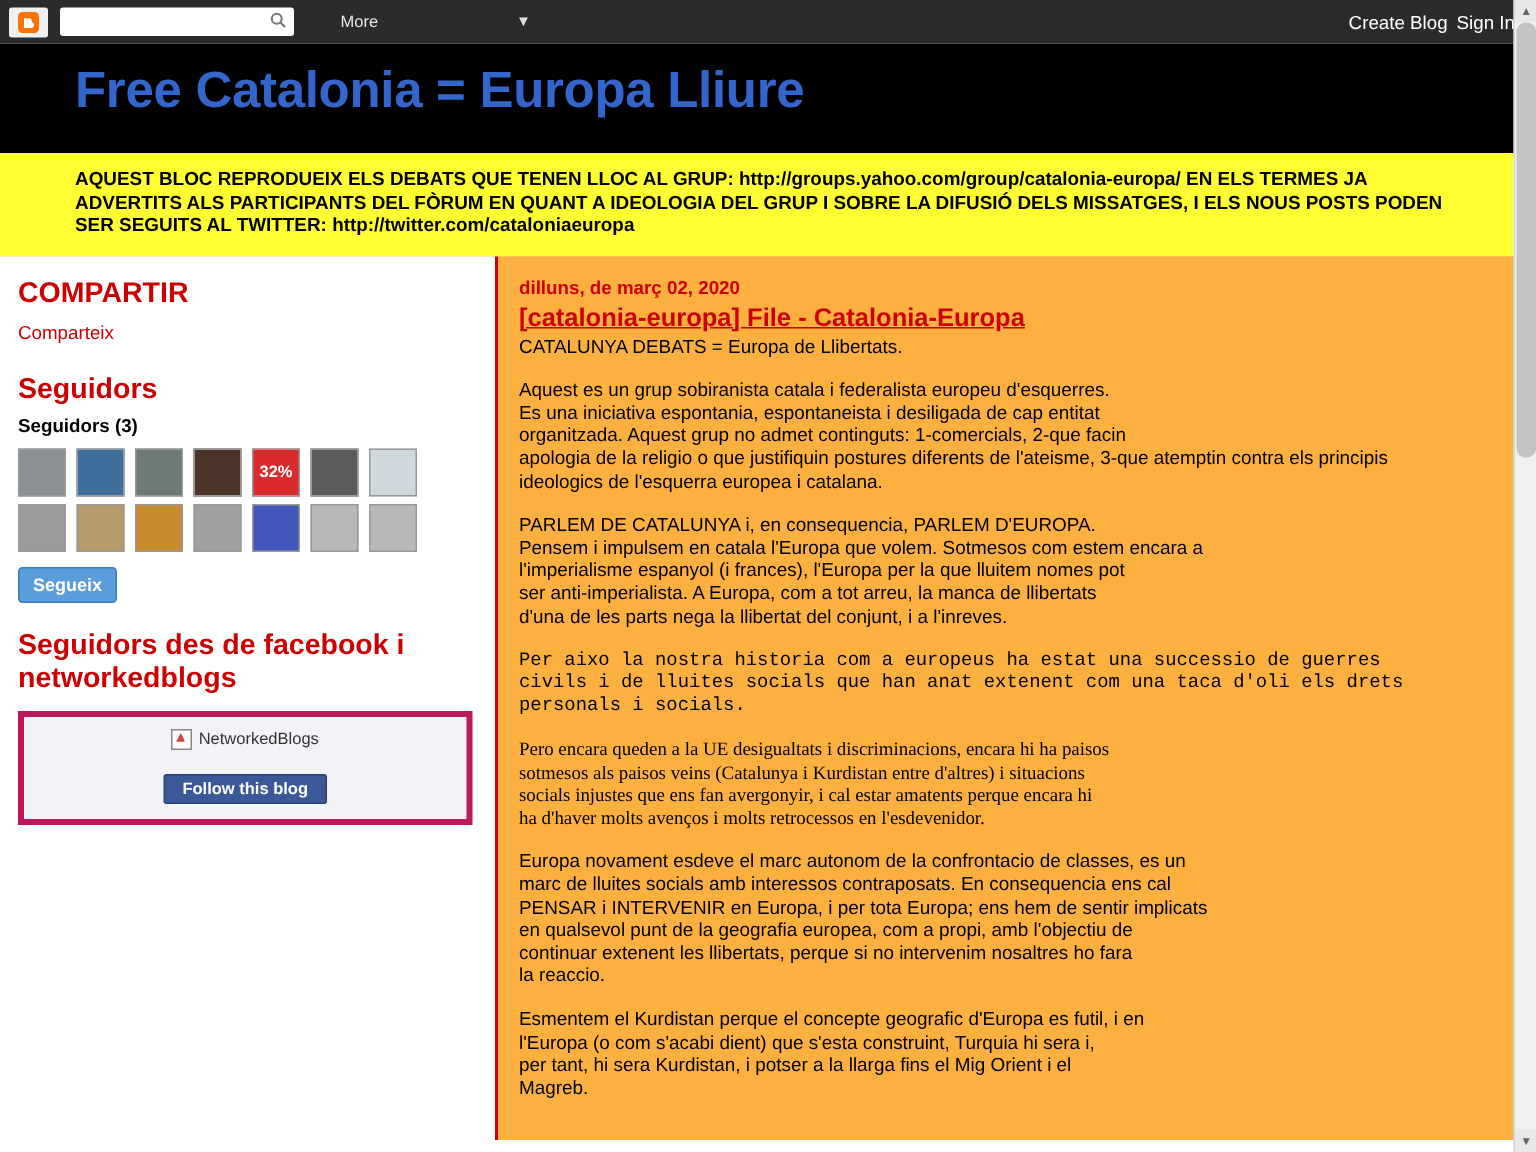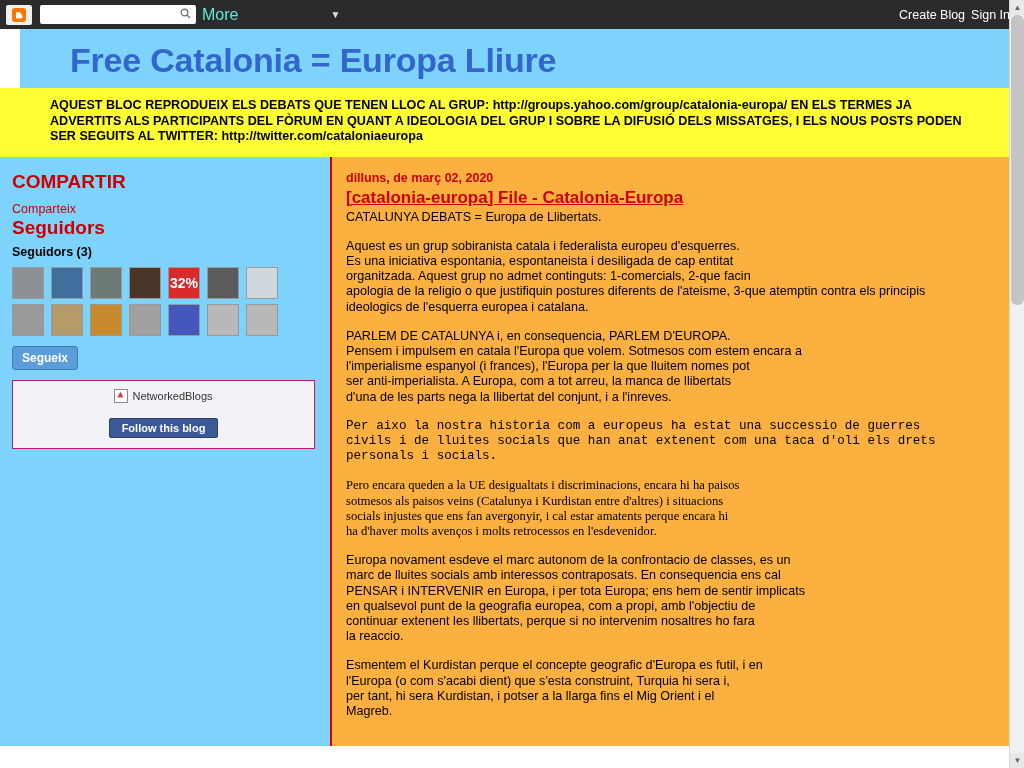--- a/index.html
+++ b/index.html
@@ -55,47 +55,46 @@
     margin-left: 4px;
     font-size: 11px;
     font-family: "Liberation Sans", sans-serif;
   }
   .search-icon {
     position: absolute;
     right: 5px;
     top: 3px;
   }
   .nav-more {
-    margin-left: 6px;
-    font-size: 16px;
-    color: #5eead4;
+    margin-left: 31px;
+    font-size: 11px;
+    color: #e5e5e5;
   }
   .nav-more-arrow {
     margin-left: 92px;
     font-size: 10px;
     color: #dddddd;
   }
   .nav-right {
     margin-left: auto;
     display: flex;
     align-items: center;
     gap: 6px;
     padding-right: 8px;
   }
   .nav-right span {
     color: #ffffff;
     font-size: 12.5px;
   }
 
   
   .header {
-    background: #7dd3fc;
-    height: 59px;
+    background: #000000;
+    height: 73px;
     position: relative;
-    margin-left: 20px;
   }
   .blog-title {
     position: absolute;
     left: 50px;
     top: 12px;
     margin: 0;
     font-size: 34px;
     font-weight: bold;
     color: #3366cc;
     font-family: "Liberation Sans", sans-serif;
@@ -120,41 +119,41 @@
   
   .content {
     display: flex;
     background: #fcb040;
     height: 589px;
     box-sizing: border-box;
   }
   .sidebar {
     width: 332px;
     flex: 0 0 332px;
-    background: #7dd3fc;
+    background: #ffffff;
     border-right: 2px solid #cc0000;
     box-sizing: border-box;
     padding: 14px 12px 0 12px;
   }
   .main {
     flex: 1;
     background: #fcb040;
     padding: 14px 20px 0 14px;
     box-sizing: border-box;
   }
 
   
   .widget-title {
     color: #cc0000;
     font-size: 19px;
     font-weight: bold;
     margin: 0 0 6px 0;
     line-height: 22px;
   }
-  .widget-title.small-gap { }
+  .widget-title.small-gap { margin-top: 18px; }
   .share-link {
     color: #cc0000;
     font-size: 12.5px;
     text-decoration: none;
   }
   .followers-count {
     font-size: 12.5px;
     font-weight: bold;
     color: #000000;
     margin: 4px 0 8px 0;
@@ -181,21 +180,21 @@
     background: #5b9ddb;
     border: 1px solid #3b7cb8;
     color: #ffffff;
     font-size: 12px;
     font-weight: bold;
     padding: 4px 9px;
     border-radius: 3px;
   }
   .fb-widget {
     margin-top: 10px;
-    border: 1px solid #be185d;
+    border: 4px solid #be185d;
     background: #f2f2f7;
     width: 303px;
     box-sizing: border-box;
     padding: 8px 0 10px 0;
     text-align: center;
   }
   .broken-img {
     display: inline-flex;
     align-items: center;
     gap: 4px;
@@ -327,36 +326,37 @@
       <a class="share-link" href="#">Comparteix</a>
 
       <h2 class="widget-title small-gap">Seguidors</h2>
       <div class="followers-count">Seguidors (3)</div>
 
       <div class="avatar-grid">
         <div class="avatar" style="background:#8c8f93"></div>
         <div class="avatar" style="background:#3f6f9c"></div>
         <div class="avatar" style="background:#6e7a75"></div>
         <div class="avatar" style="background:#4a3528"></div>
-        <div class="avatar" style="background:#d92b2b;color:#fff;font-size:14px;font-weight:bold;display:flex;align-items:center;justify-content:center;">
+        <div class="avatar" style="background:#d92b2b;color:#fff;font-size:11px;font-weight:bold;display:flex;align-items:center;justify-content:center;">
           <span>32%</span>
         </div>
         <div class="avatar" style="background:#5b5b5b"></div>
         <div class="avatar" style="background:#cfd8dd"></div>
         <div class="avatar" style="background:#9a9a9a"></div>
         <div class="avatar" style="background:#b59a6a"></div>
         <div class="avatar" style="background:#c98a2e"></div>
         <div class="avatar" style="background:#a0a0a0"></div>
         <div class="avatar" style="background:#4455bb"></div>
         <div class="avatar" style="background:#b8b8b8"></div>
         <div class="avatar" style="background:#b8b8b8"></div>
       </div>
 
       <div class="follow-btn">Segueix</div>
 
+      <h2 class="widget-title small-gap">Seguidors des de facebook i networkedblogs</h2>
 
       <div class="fb-widget">
         <div class="broken-img">
           <span class="ico"></span>
           <span>NetworkedBlogs</span>
         </div>
         <div>
           <span class="fb-follow-btn">Follow this blog</span>
         </div>
       </div>

